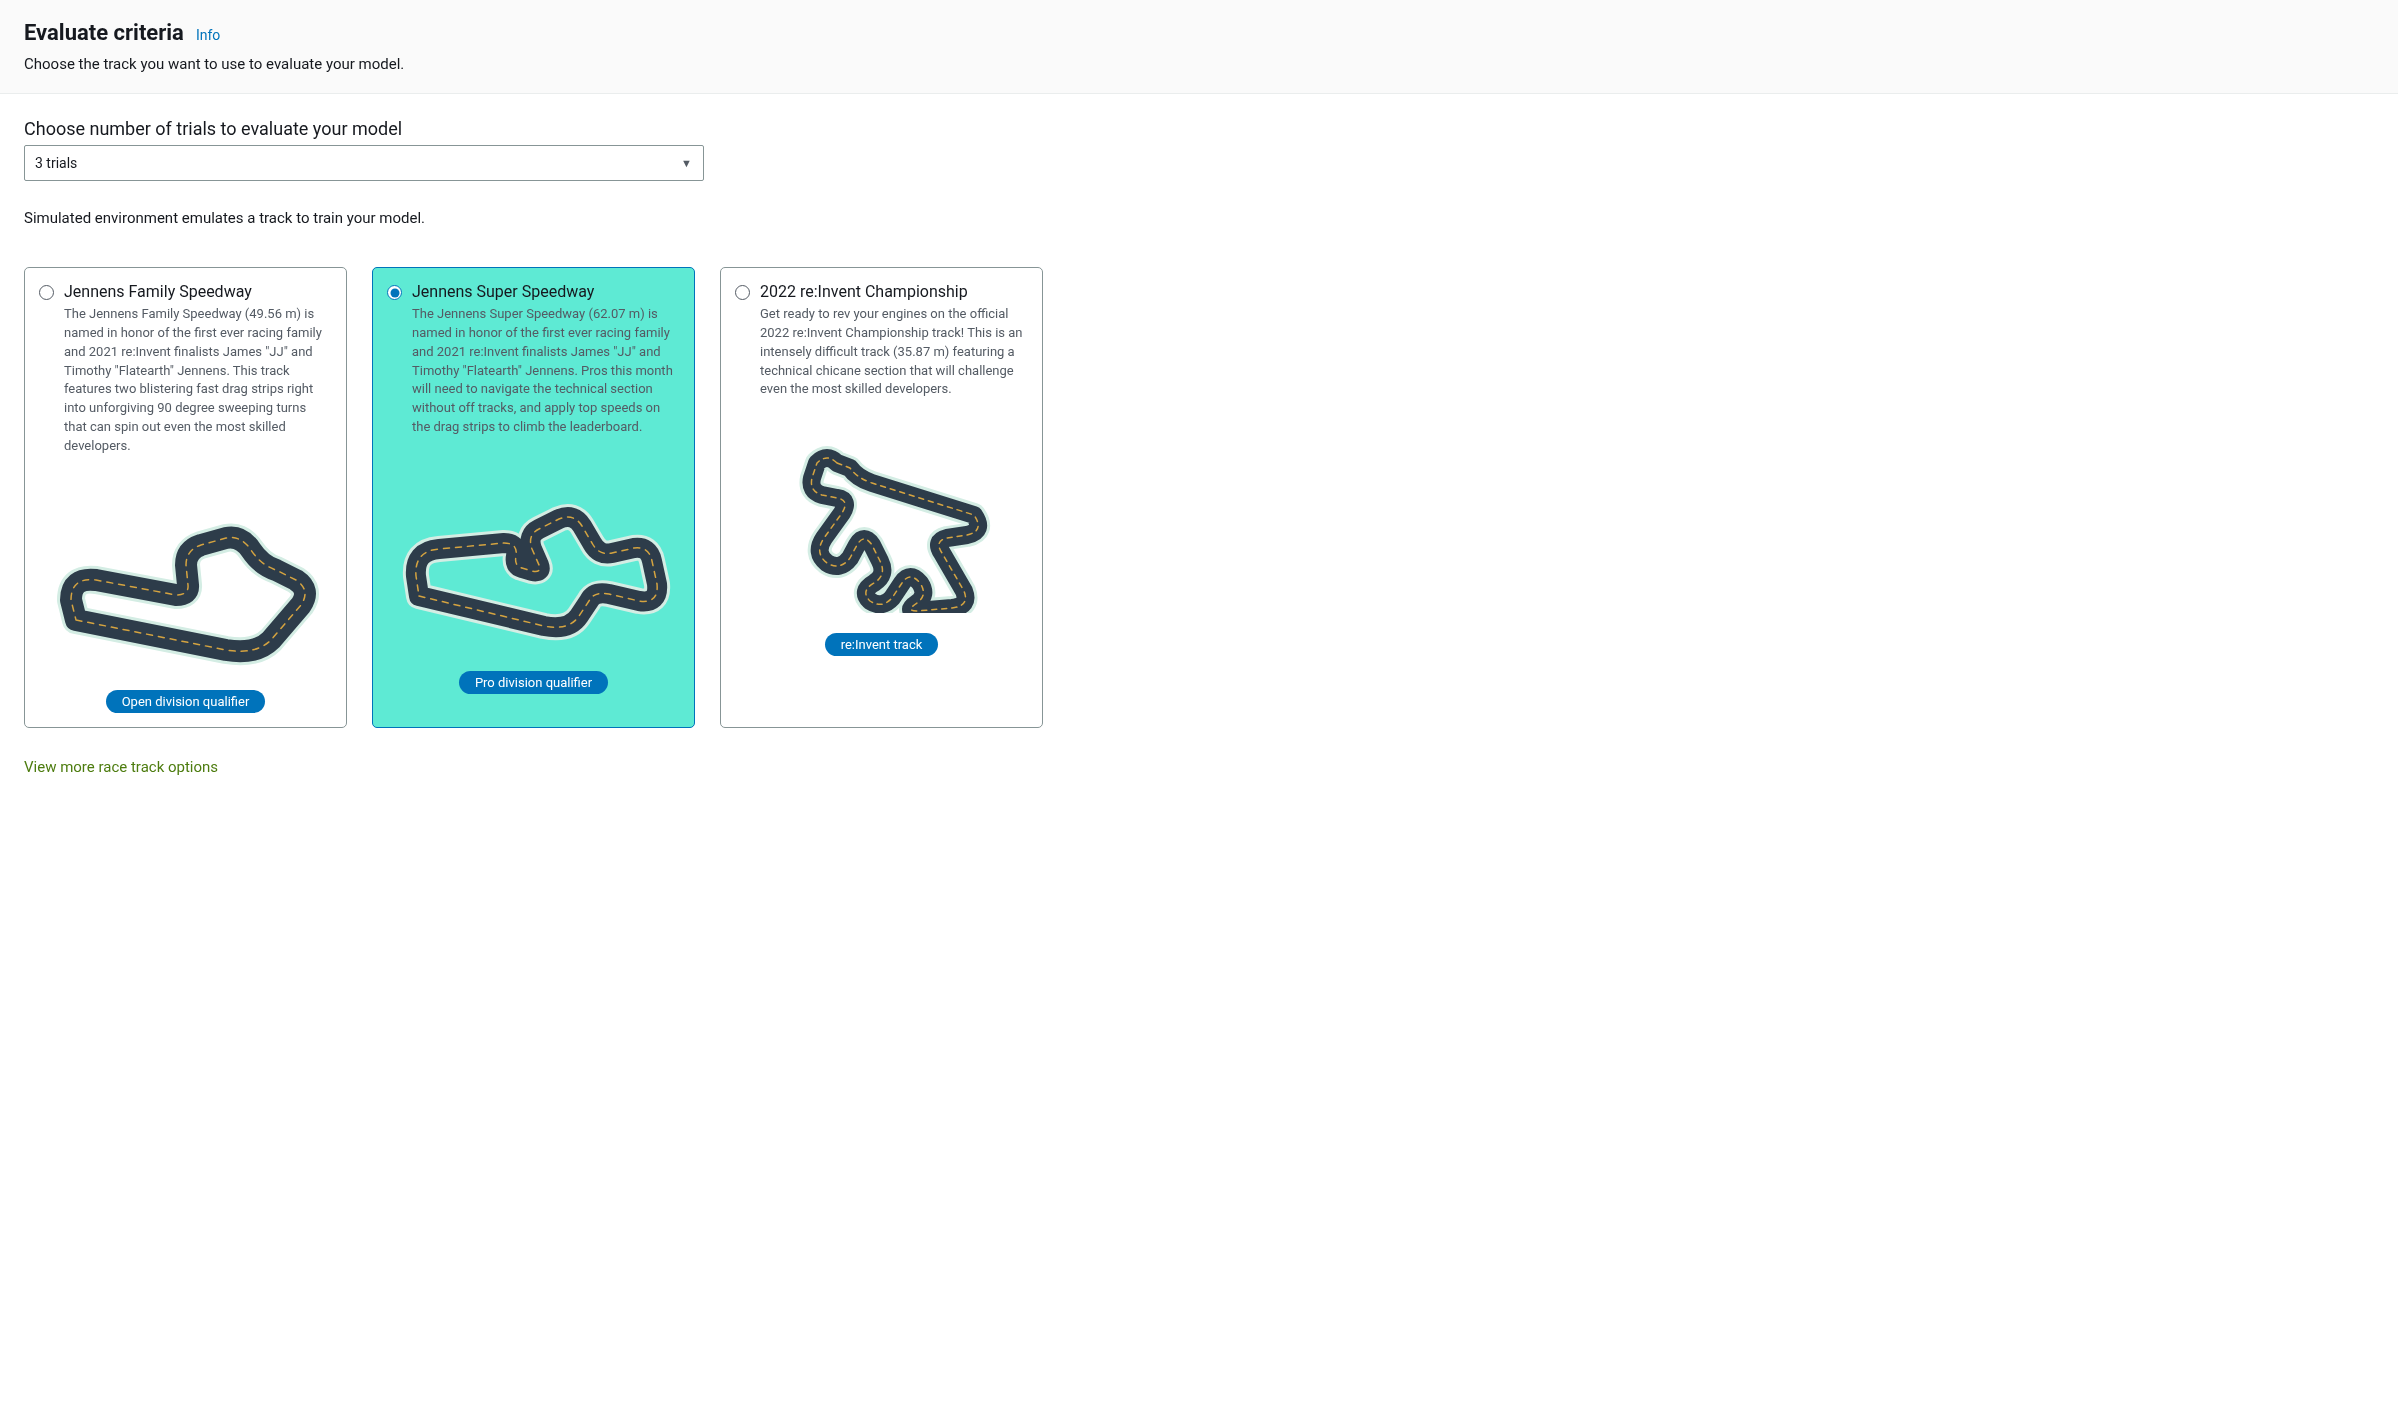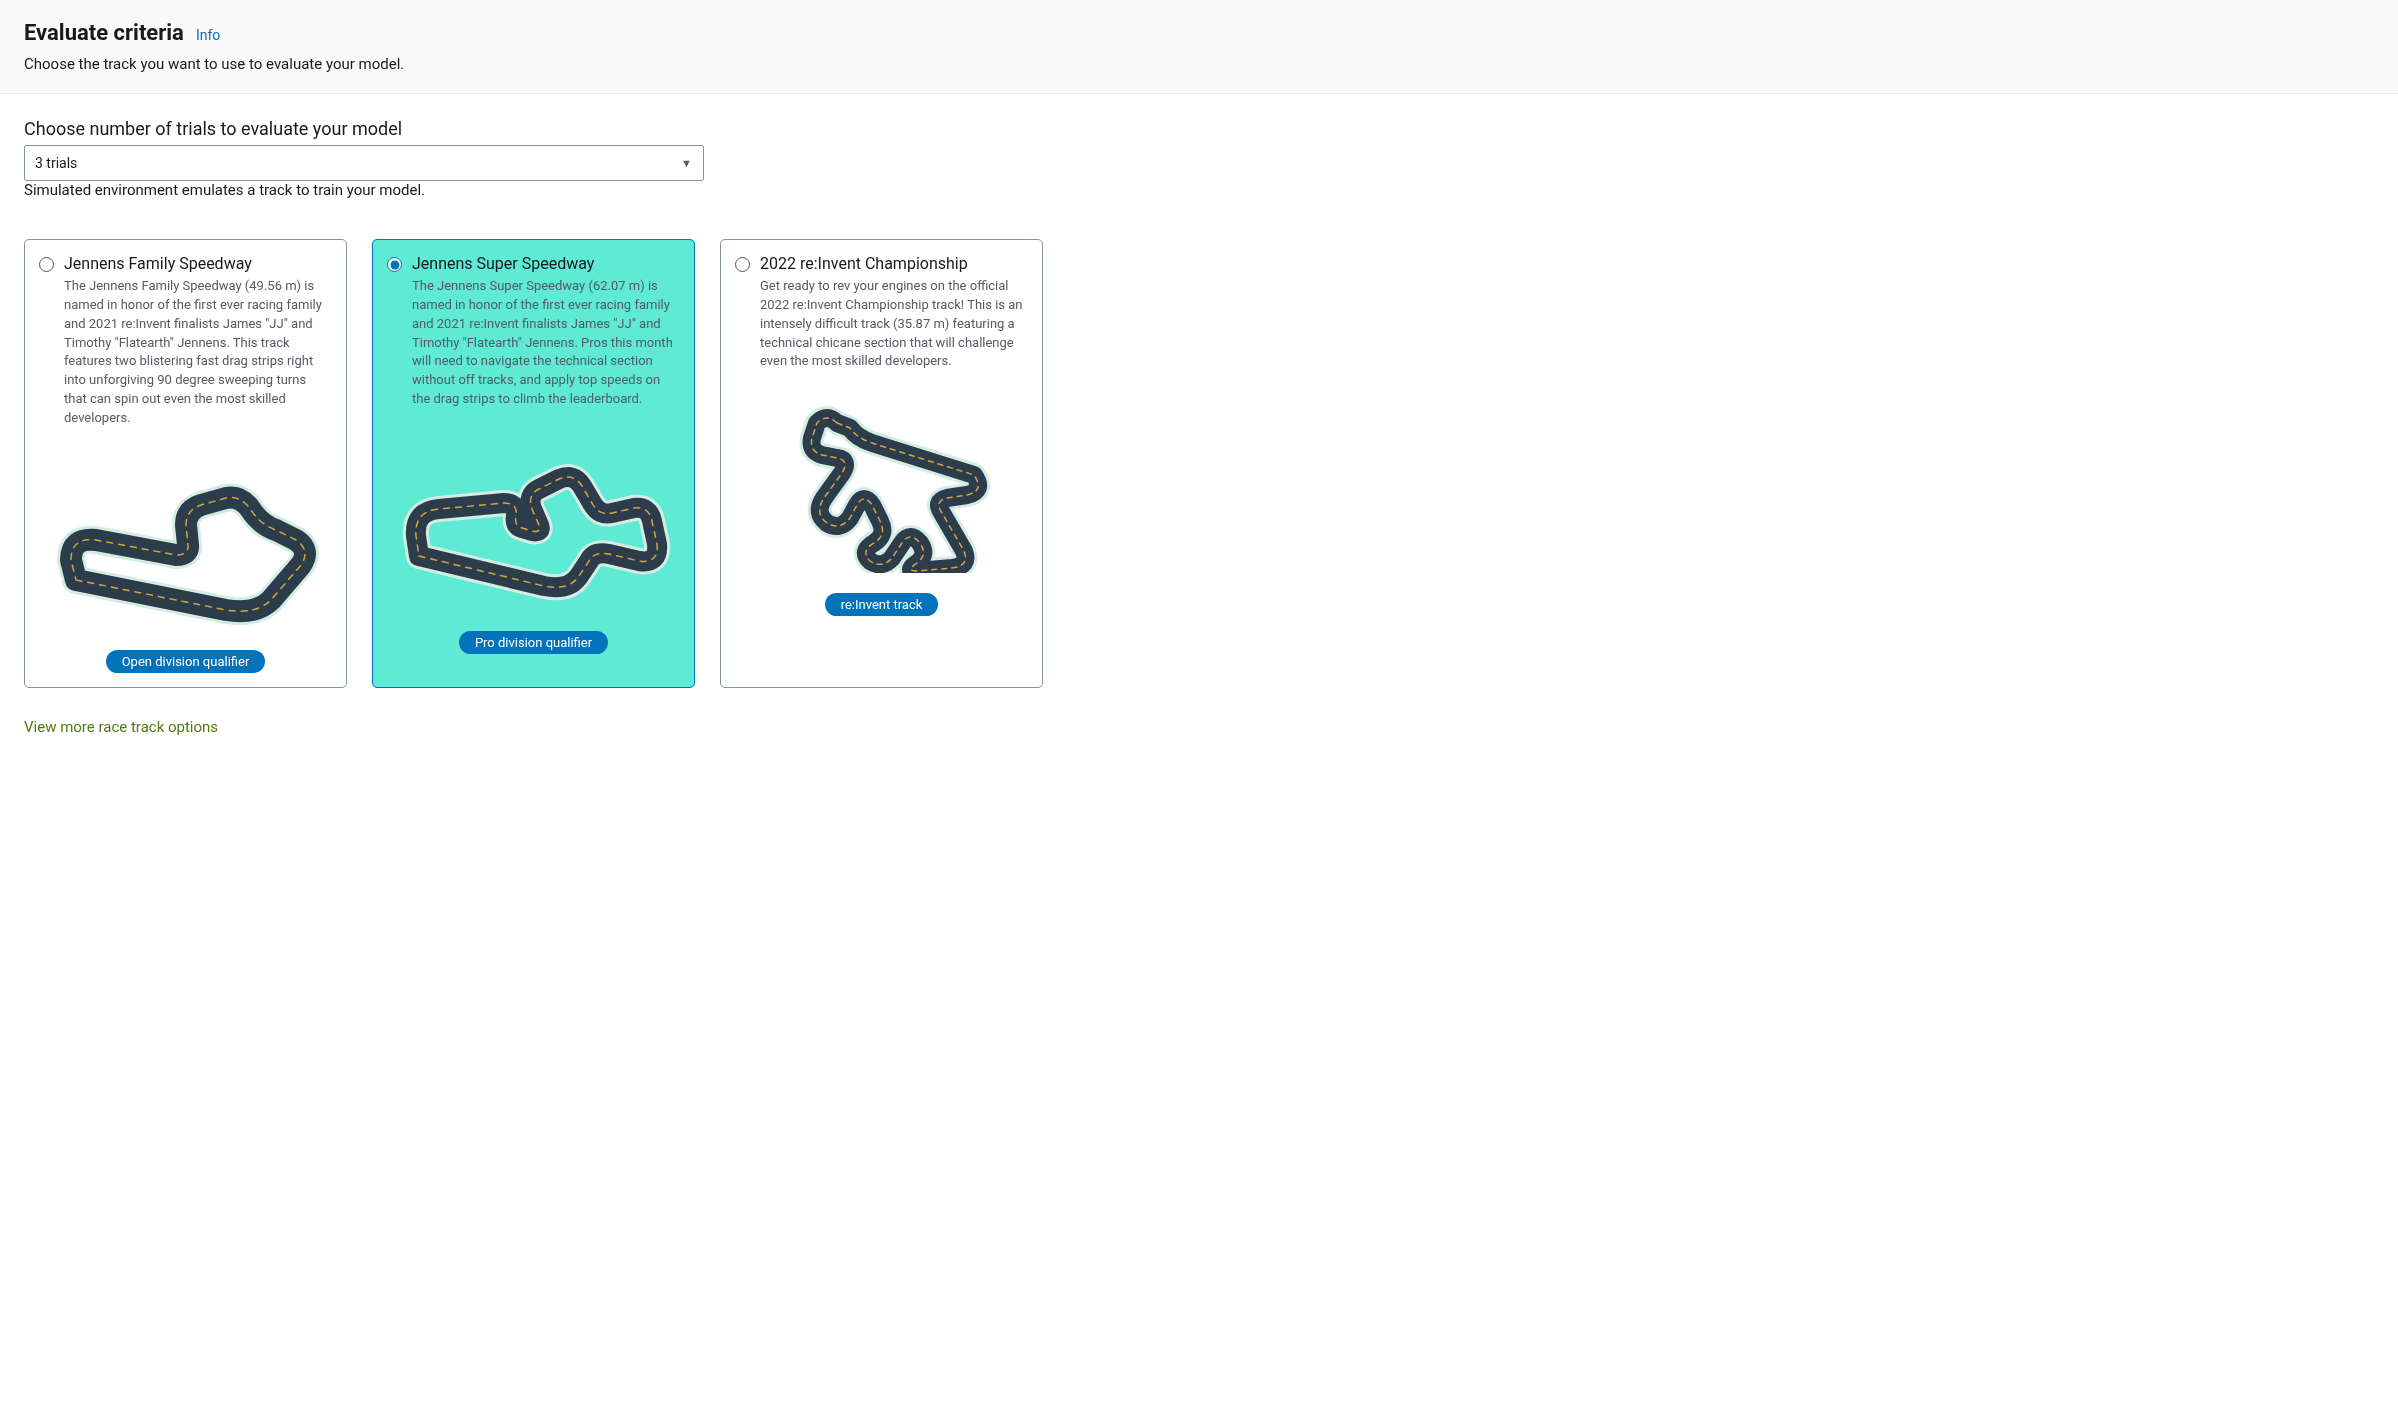--- a/index.html
+++ b/index.html
@@ -43,20 +43,21 @@
       padding: 24px;
     }
     .field-label {
       font-size: 18px;
       color: #16191f;
       margin-bottom: 6px;
     }
     .select-wrapper {
       position: relative;
       width: 680px;
+      margin-bottom: 28px;
     }
     .select-box {
       width: 100%;
       height: 36px;
       border: 1px solid #879596;
       border-radius: 2px;
       padding: 0 36px 0 10px;
       font-size: 14px;
       background: #ffffff;
       cursor: pointer;
@@ -127,21 +128,21 @@
     .track-name {
       font-size: 16px;
       font-weight: 400;
       color: #16191f;
     }
     .track-desc {
       font-size: 13px;
       color: #545b64;
       line-height: 1.45;
       margin-left: 25px;
-      margin-bottom: 12px;
+      margin-bottom: 24px;
     }
     .track-image {
       display: flex;
       justify-content: center;
       align-items: center;
       height: 200px;
       margin-bottom: 10px;
     }
     .track-image svg {
       width: 280px;

